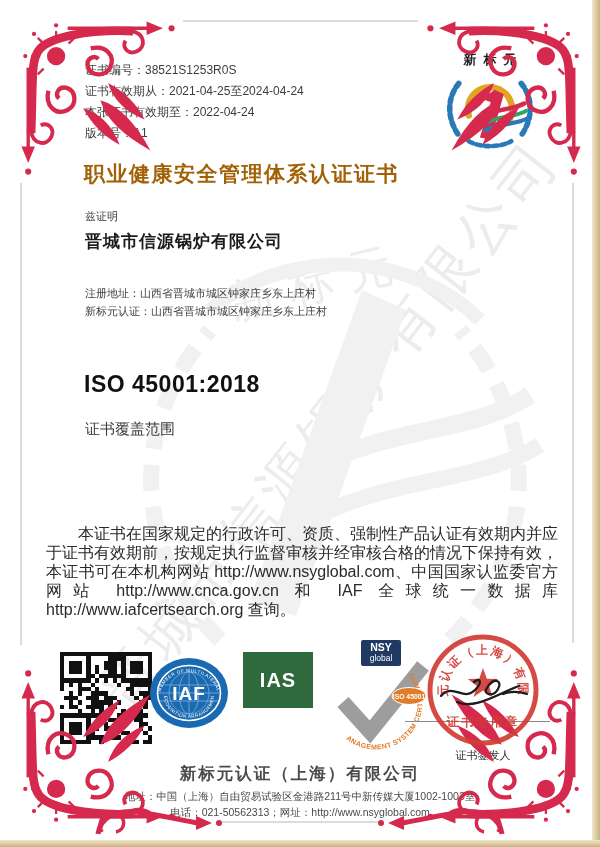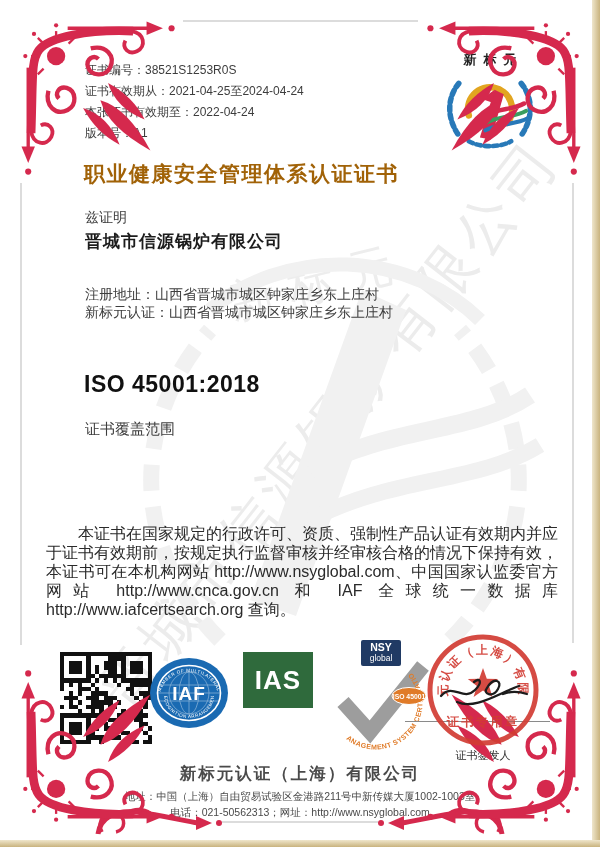--- a/index.html
+++ b/index.html
@@ -12,33 +12,33 @@
   
   .bline{background:#dcdcdc;position:absolute;z-index:1;}
   
   .wm-company{left:330px;top:425px;transform:translate(-50%,-50%) rotate(-52deg);
       font-size:58px;letter-spacing:6px;color:#ececec;white-space:nowrap;z-index:0;}
   .wm-brand{left:318px;top:283px;transform:translate(-50%,-50%) rotate(-14deg);
       font-size:46px;letter-spacing:14px;color:#ededed;white-space:nowrap;z-index:0;}
   
   .hline{left:85px;font-size:12px;color:#3d3d3d;z-index:2;}
   .title{left:84px;top:160px;font-size:21px;font-weight:bold;color:#a16207;letter-spacing:1.5px;z-index:2;}
-  .small{font-size:14px;color:#3d3d3d;z-index:2;}
+  .small{font-size:11px;color:#3d3d3d;z-index:2;}
   .brandtxt{left:430px;top:51px;width:120px;text-align:center;font-size:13px;font-weight:bold;
       letter-spacing:7px;padding-left:7px;box-sizing:border-box;color:#222;z-index:2;}
   .coname{left:85px;top:230px;font-size:17px;font-weight:bold;color:#1c1c1c;letter-spacing:1px;z-index:2;}
   .iso{left:84px;top:371px;font-size:23px;font-weight:bold;color:#111;letter-spacing:.5px;z-index:2;}
   .scope{left:85px;top:440px;font-size:14.5px;color:#1d1d1d;letter-spacing:.5px;z-index:2;}
   .decl{left:46px;top:524px;width:512px;font-size:16px;line-height:19px;color:#2a2a2a;
       text-indent:2em;text-align:justify;z-index:2;}
   
   #qr-svg{left:60px;top:652px;width:92px;height:92px;position:absolute;z-index:2;fill:#111;}
   .iaf{left:148px;top:656px;width:82px;height:74px;z-index:2;}
   .ias-box{left:243px;top:652px;width:70px;height:56px;background:#2f6a3c;color:#fff;display:flex;
-      align-items:center;justify-content:center;font-size:26px;font-weight:bold;letter-spacing:1px;z-index:2;}
+      align-items:center;justify-content:center;font-size:20px;font-weight:bold;letter-spacing:1px;z-index:2;}
   .ias-txt{left:232px;top:711px;width:92px;text-align:center;z-index:2;line-height:8px;}
   .ias-acc{font-size:9.5px;font-weight:bold;color:#1c1c1c;line-height:11px;}
   .ias-sm{font-size:6.5px;color:#333;}
   .ias-code{font-size:8px;font-weight:bold;color:#1c1c1c;line-height:10px;}
   .nsy{left:325px;top:640px;width:110px;height:120px;z-index:2;}
   .stamp{left:423px;top:630px;width:120px;height:120px;z-index:4;}
   .sigline{left:405px;top:721px;width:145px;height:1px;background:#8a8a8a;z-index:3;}
   .signer{left:433px;top:748px;width:100px;text-align:center;font-size:11px;color:#2e2e2e;z-index:2;}
   
   .f-co{left:0;top:763px;width:600px;text-align:center;font-size:16.5px;font-weight:bold;

